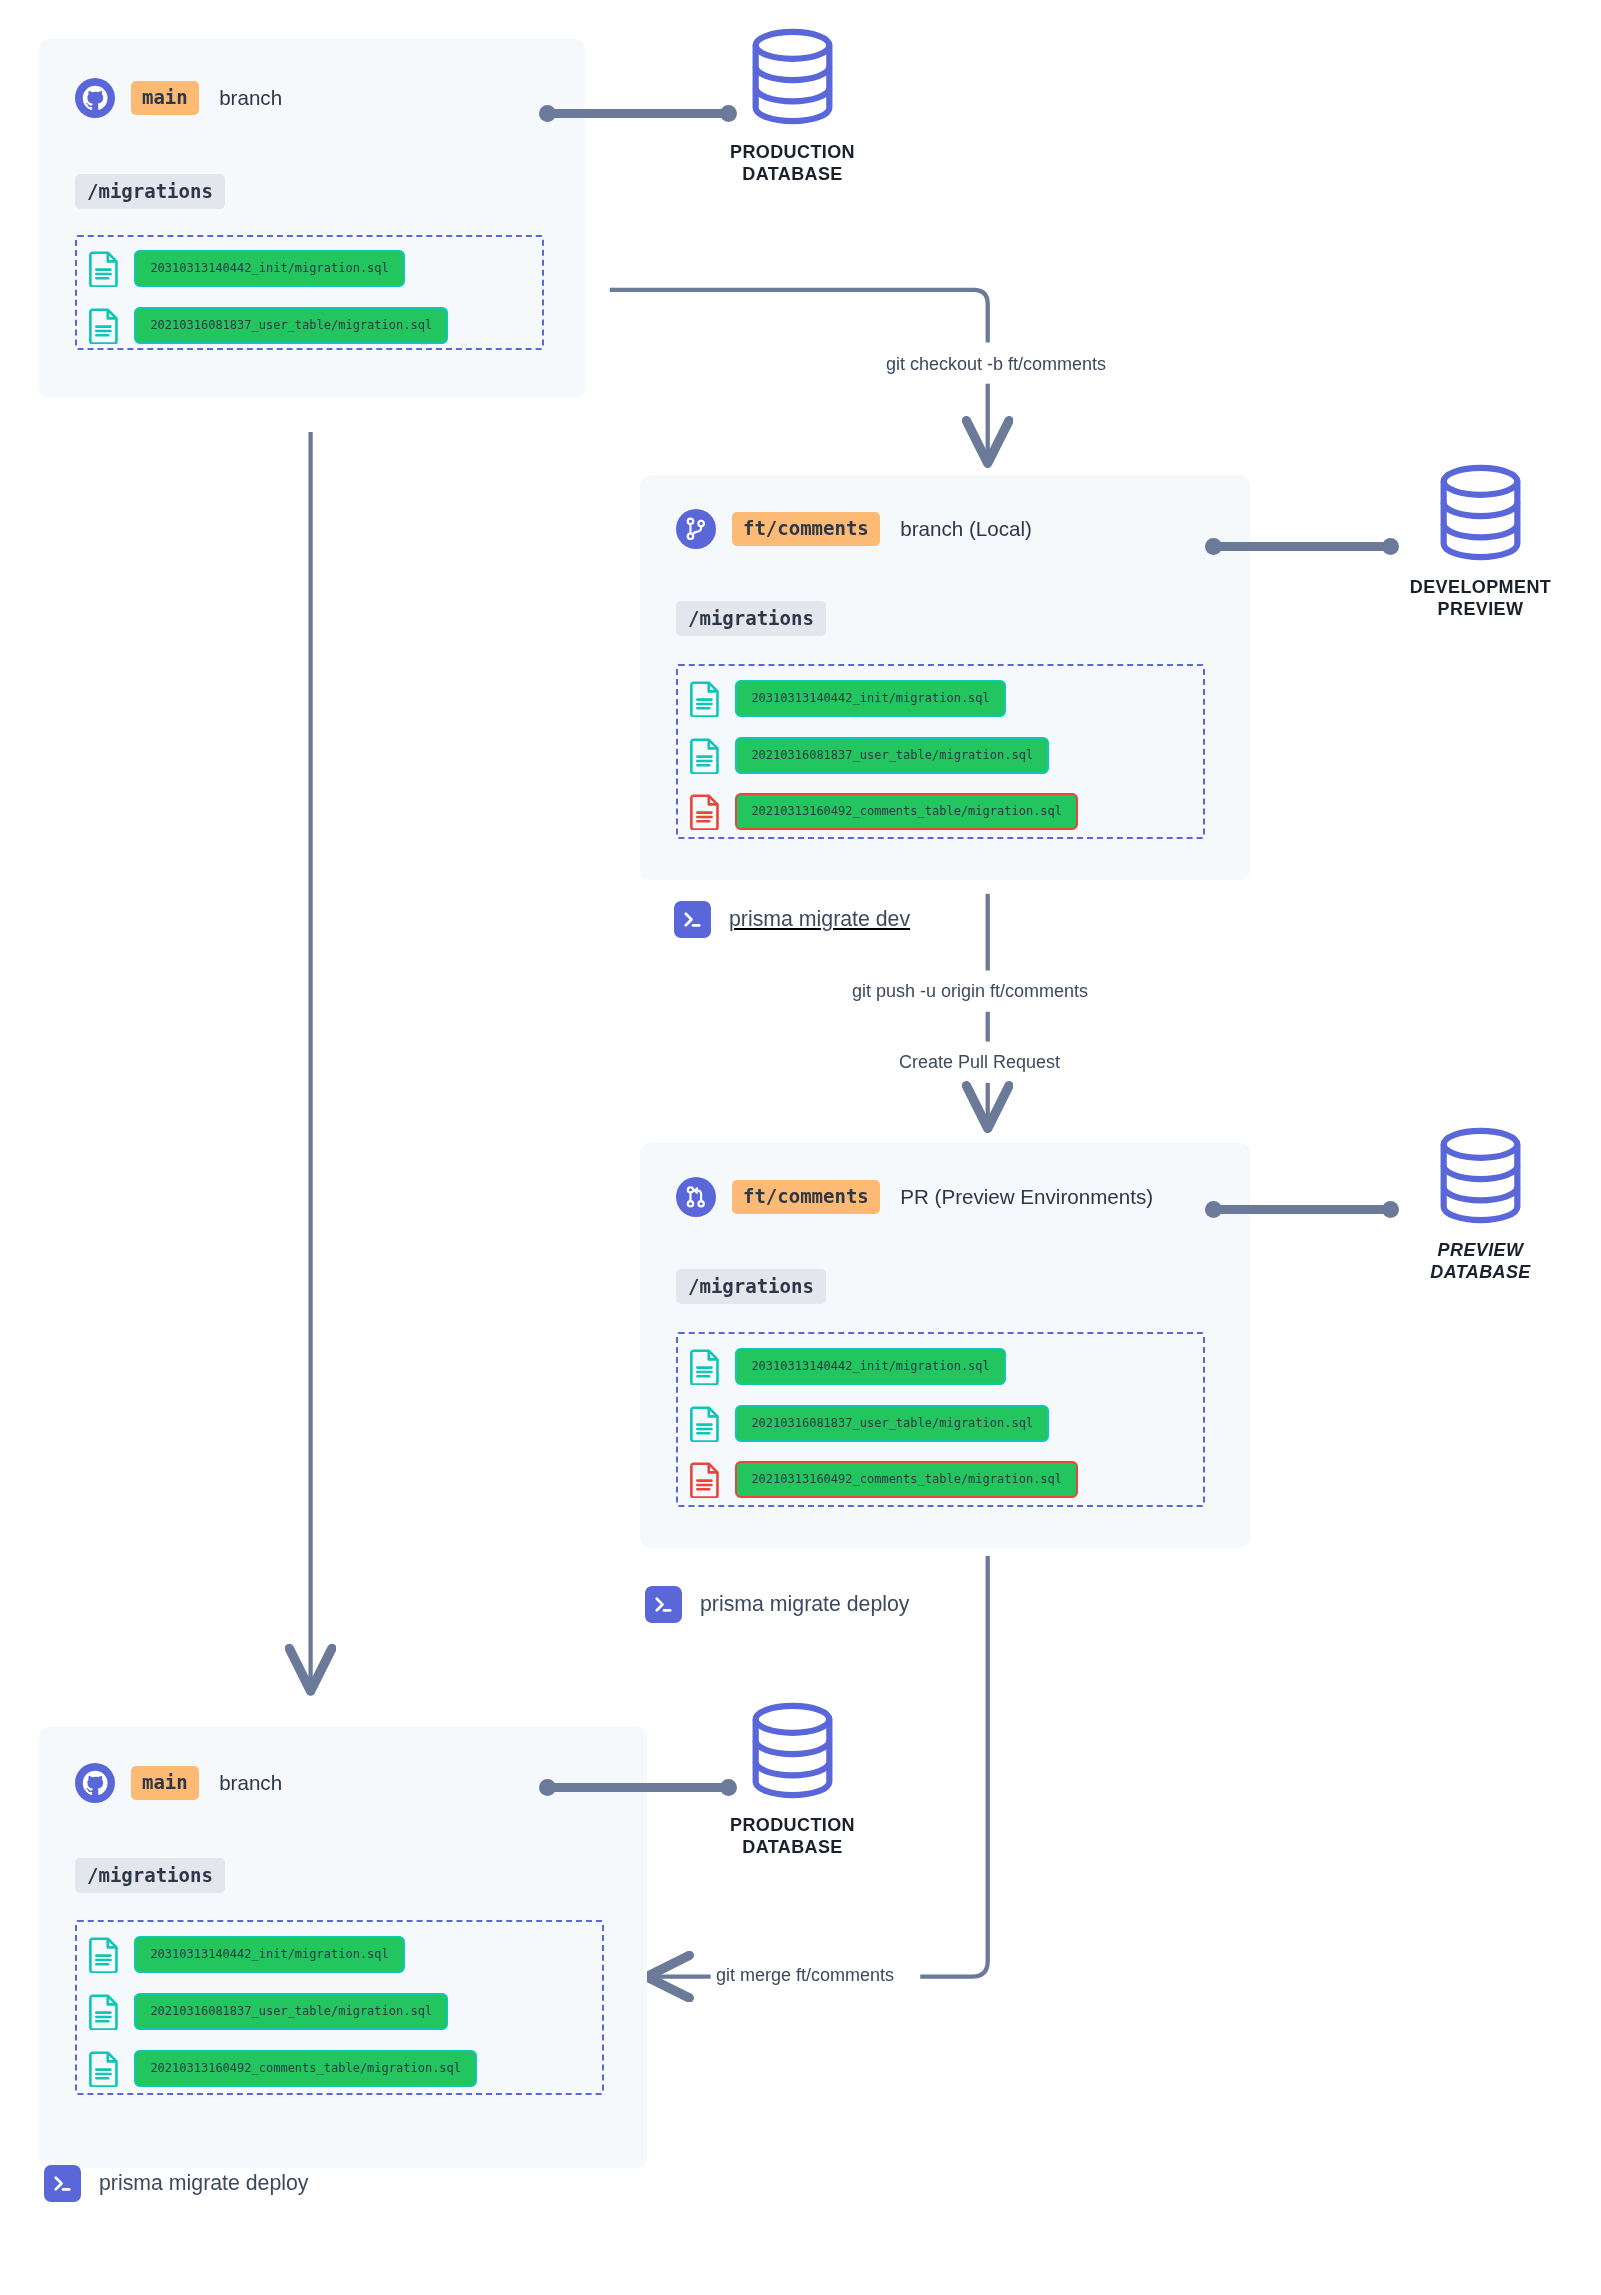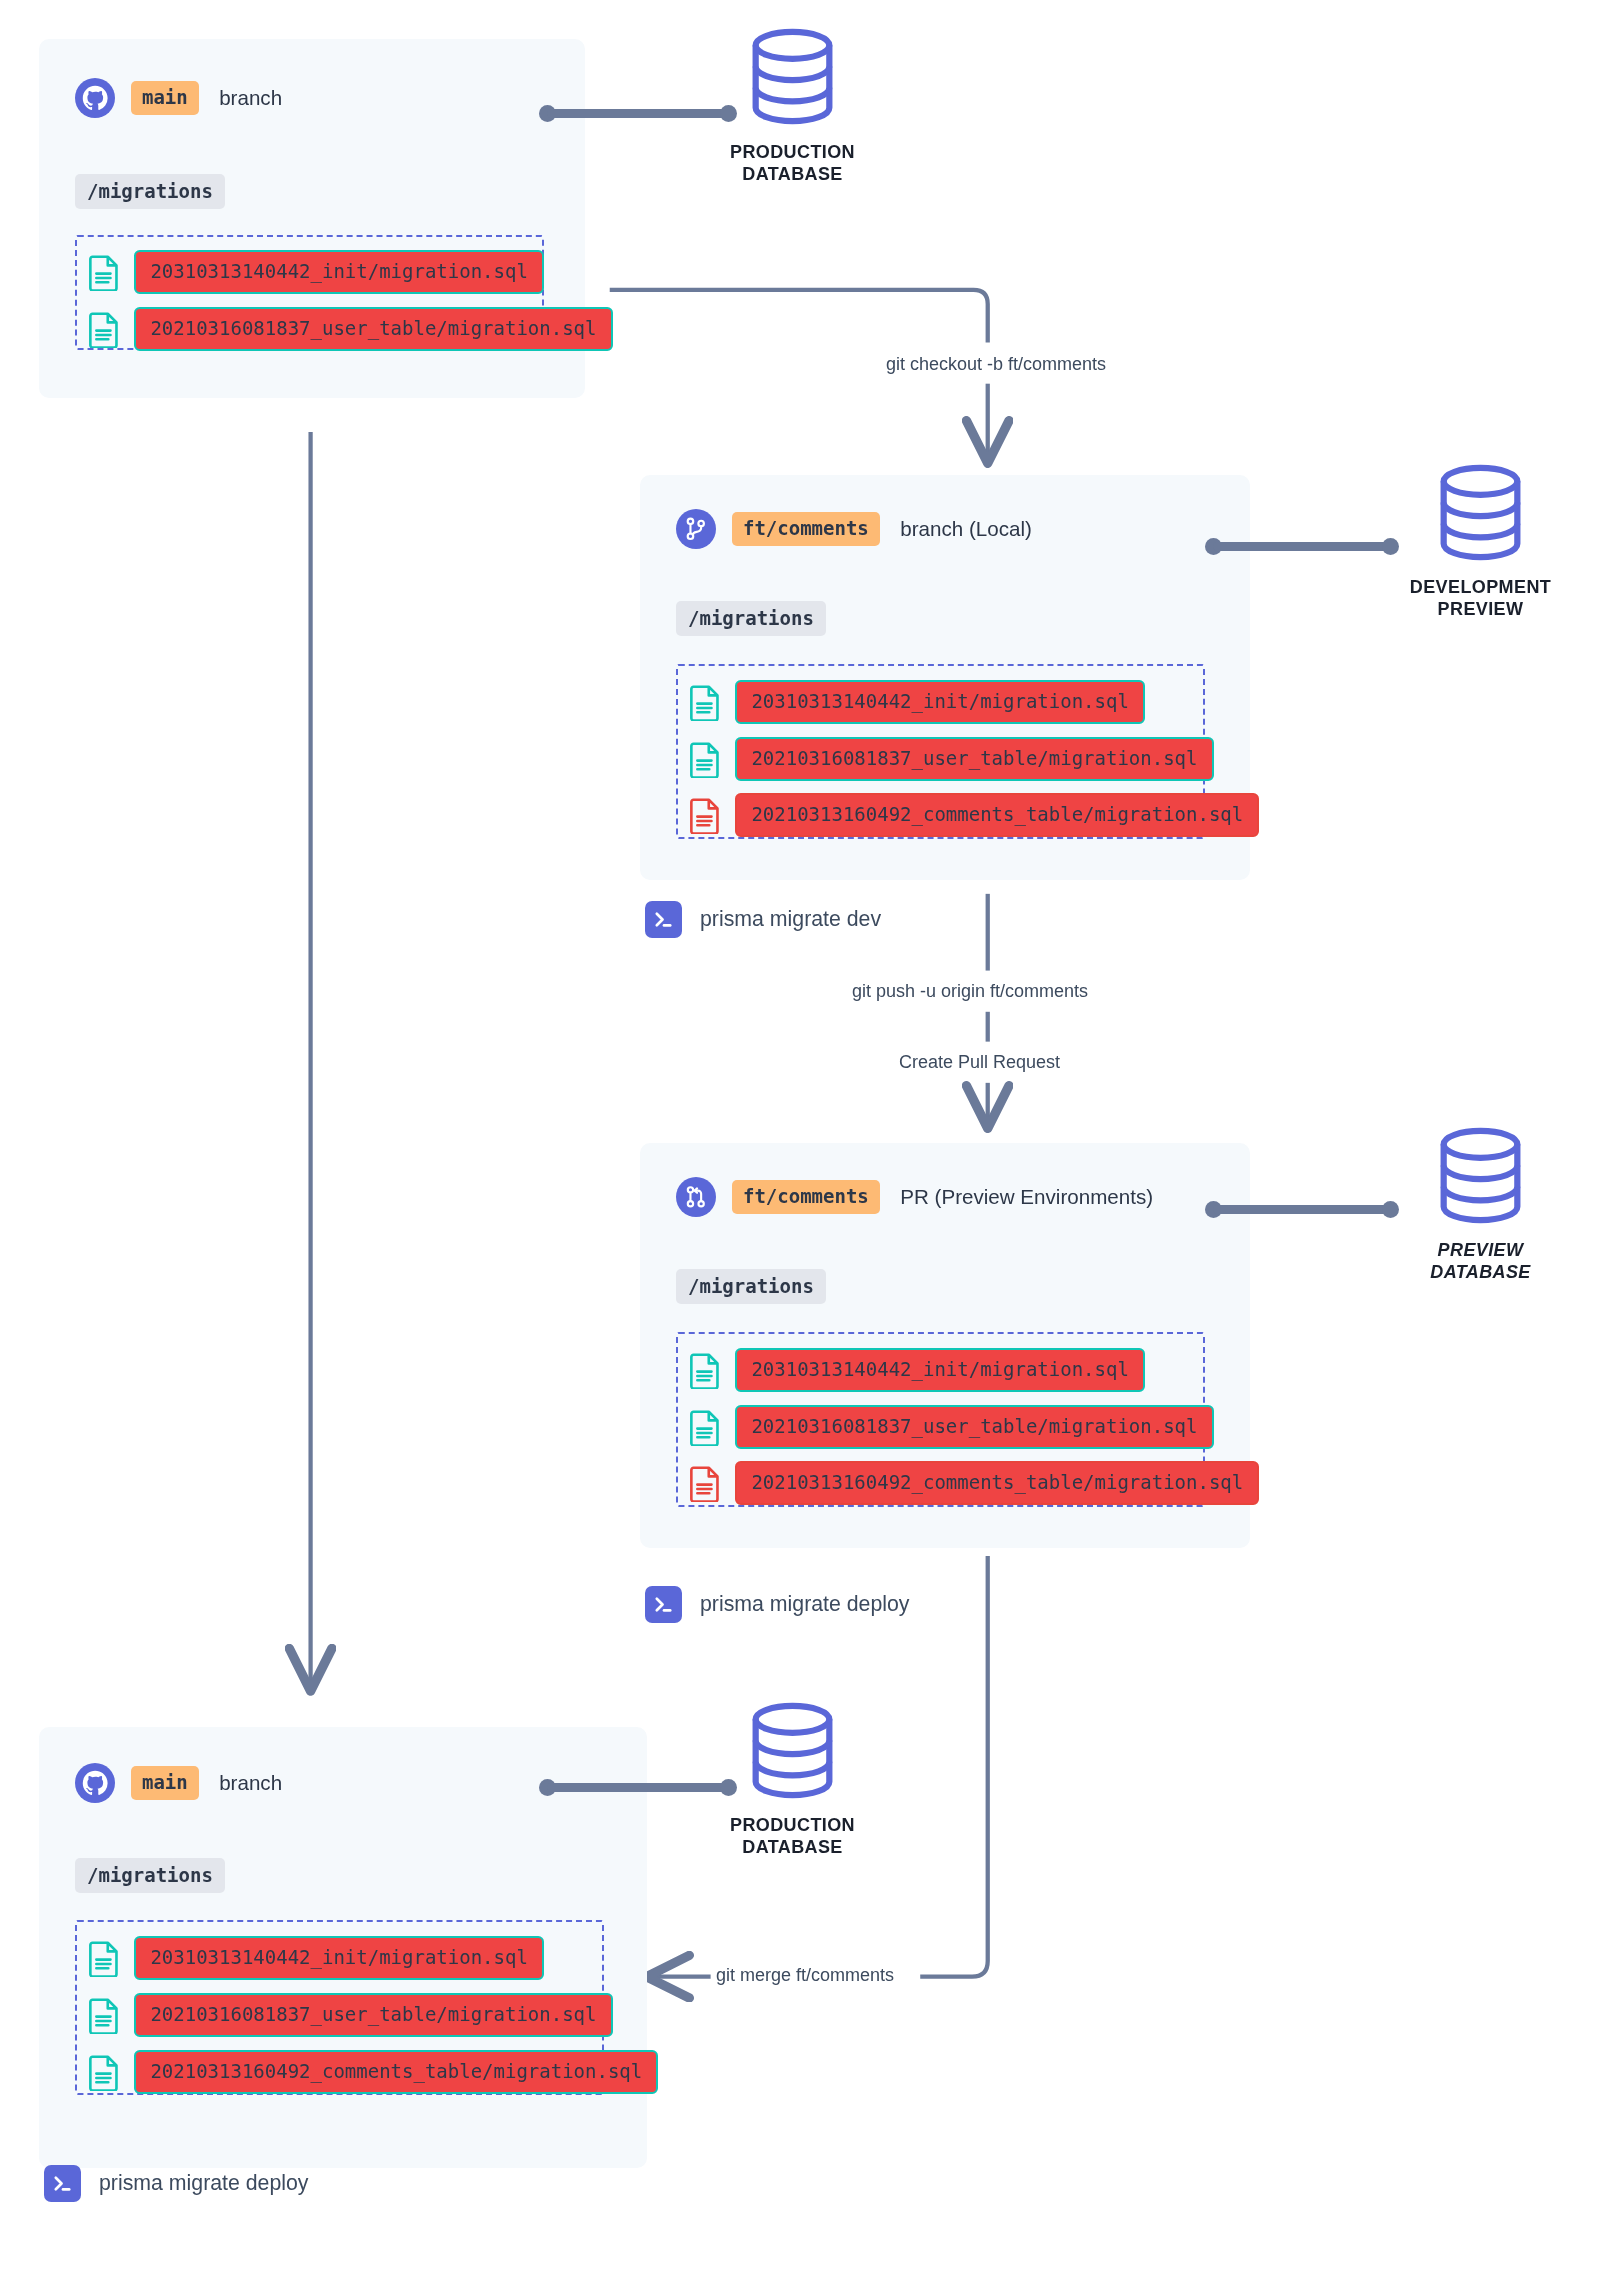--- a/index.html
+++ b/index.html
@@ -67,23 +67,23 @@
   }
 
   .filerow { position:absolute; display:flex; align-items:center; }
   .fileicon { width:31px; height:37px; flex:0 0 auto; }
   .filebox {
     margin-left:14.2px;
     border:2.1px solid #0fc6b6;
     border-radius:5.7px;
     padding:9.2px 14.2px;
     font-family:"DejaVu Sans Mono", monospace;
-    font-size:19px;
+    font-size:12px;
     color:#2d3748;
-    background:#ef4444;
+    background:#22c55e;
     white-space:nowrap;
     line-height:1.15;
   }
   .filebox.red { border-color:#e8453c; }
 
   
   .dbnode { position:absolute; text-align:center; }
   .dbnode .dblabel {
     margin-top:14.2px;
     font-size:18px;
@@ -265,21 +265,21 @@
     <svg width="85" height="97" viewBox="0 0 60 68" aria-hidden="true">
       <ellipse cx="30" cy="12" rx="26" ry="9.5" fill="none" stroke="#5a67d8" stroke-width="4.4"></ellipse>
       <path d="M4 12v44c0 5.2 11.6 9.5 26 9.5s26-4.3 26-9.5V12" fill="none" stroke="#5a67d8" stroke-width="4.4"></path>
       <path d="M4 27c0 5.2 11.6 9.5 26 9.5s26-4.3 26-9.5" fill="none" stroke="#5a67d8" stroke-width="4.4"></path>
       <path d="M4 42c0 5.2 11.6 9.5 26 9.5s26-4.3 26-9.5" fill="none" stroke="#5a67d8" stroke-width="4.4"></path>
     </svg>
     <div class="dblabel">DEVELOPMENT
 PREVIEW</div>
   </div>
 
-  <div class="cmd" style="left:645px; top:901px;">
+  <div class="cmd" style="left:674px; top:901px;text-decoration:underline;">
     <span class="cmd-icon">
       <svg width="23" height="23" viewBox="0 0 24 24" aria-hidden="true">
         <path d="M5 6l6 6-6 6" fill="none" stroke="#ffffff" stroke-width="2.8" stroke-linecap="round" stroke-linejoin="round"></path>
         <path d="M12.5 18.2H19" stroke="#ffffff" stroke-width="2.8" stroke-linecap="round"></path>
       </svg>
     </span>
     <span class="cmd-text">prisma migrate dev</span>
   </div>
 
   <div class="edge-label" style="left:852px; top:981px;">git push -u origin ft/comments</div>

